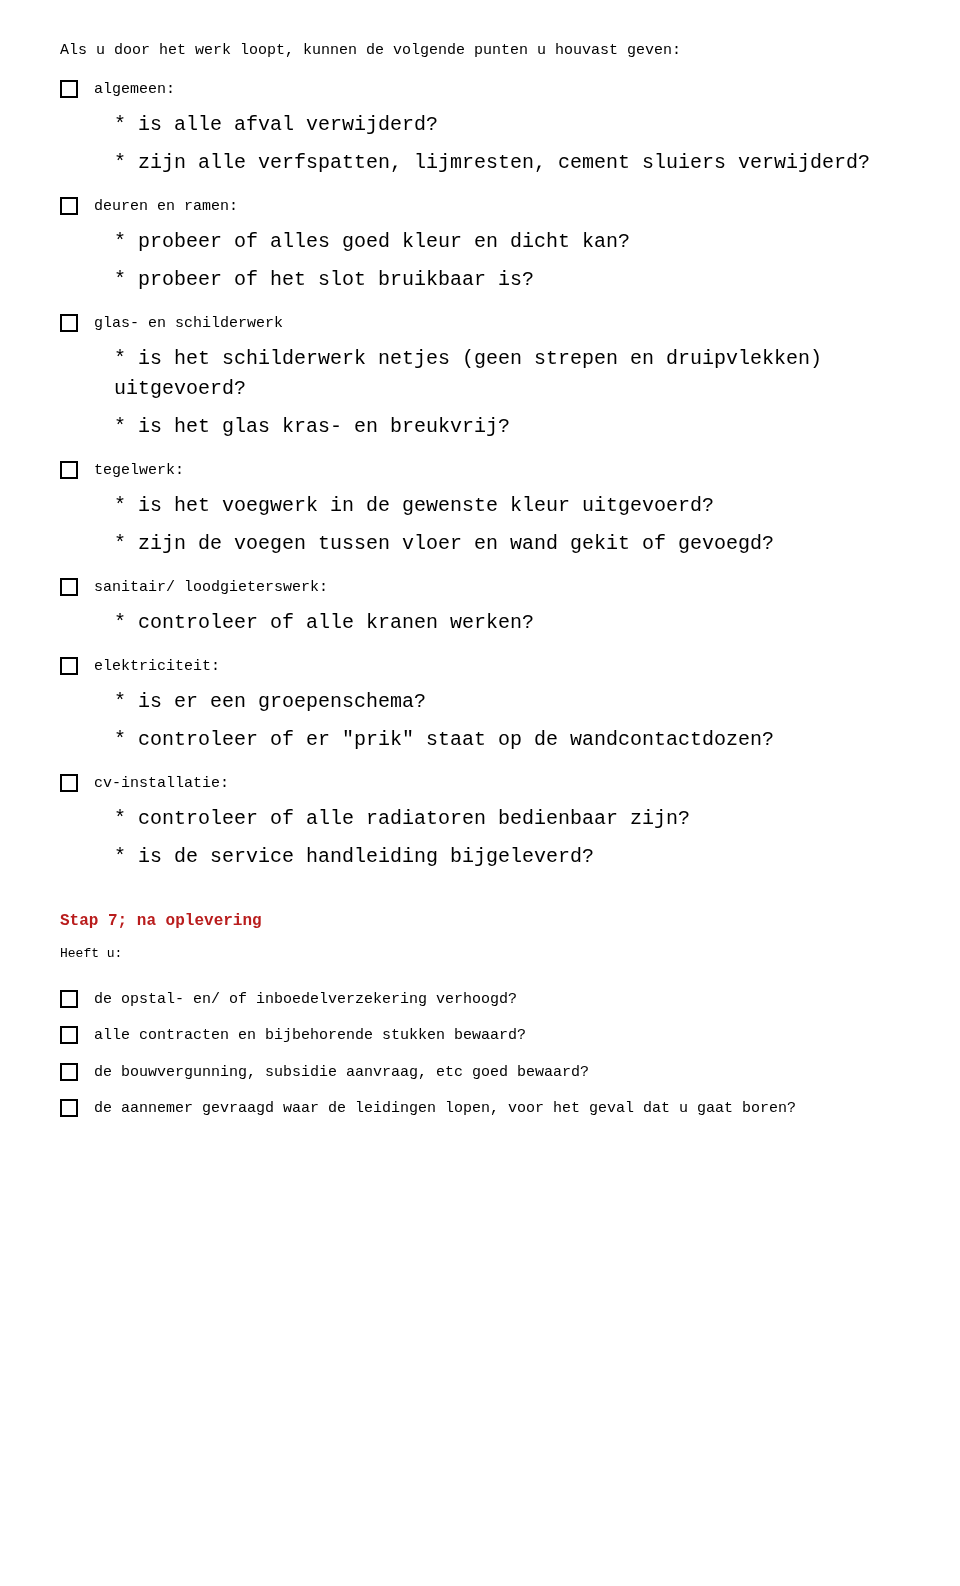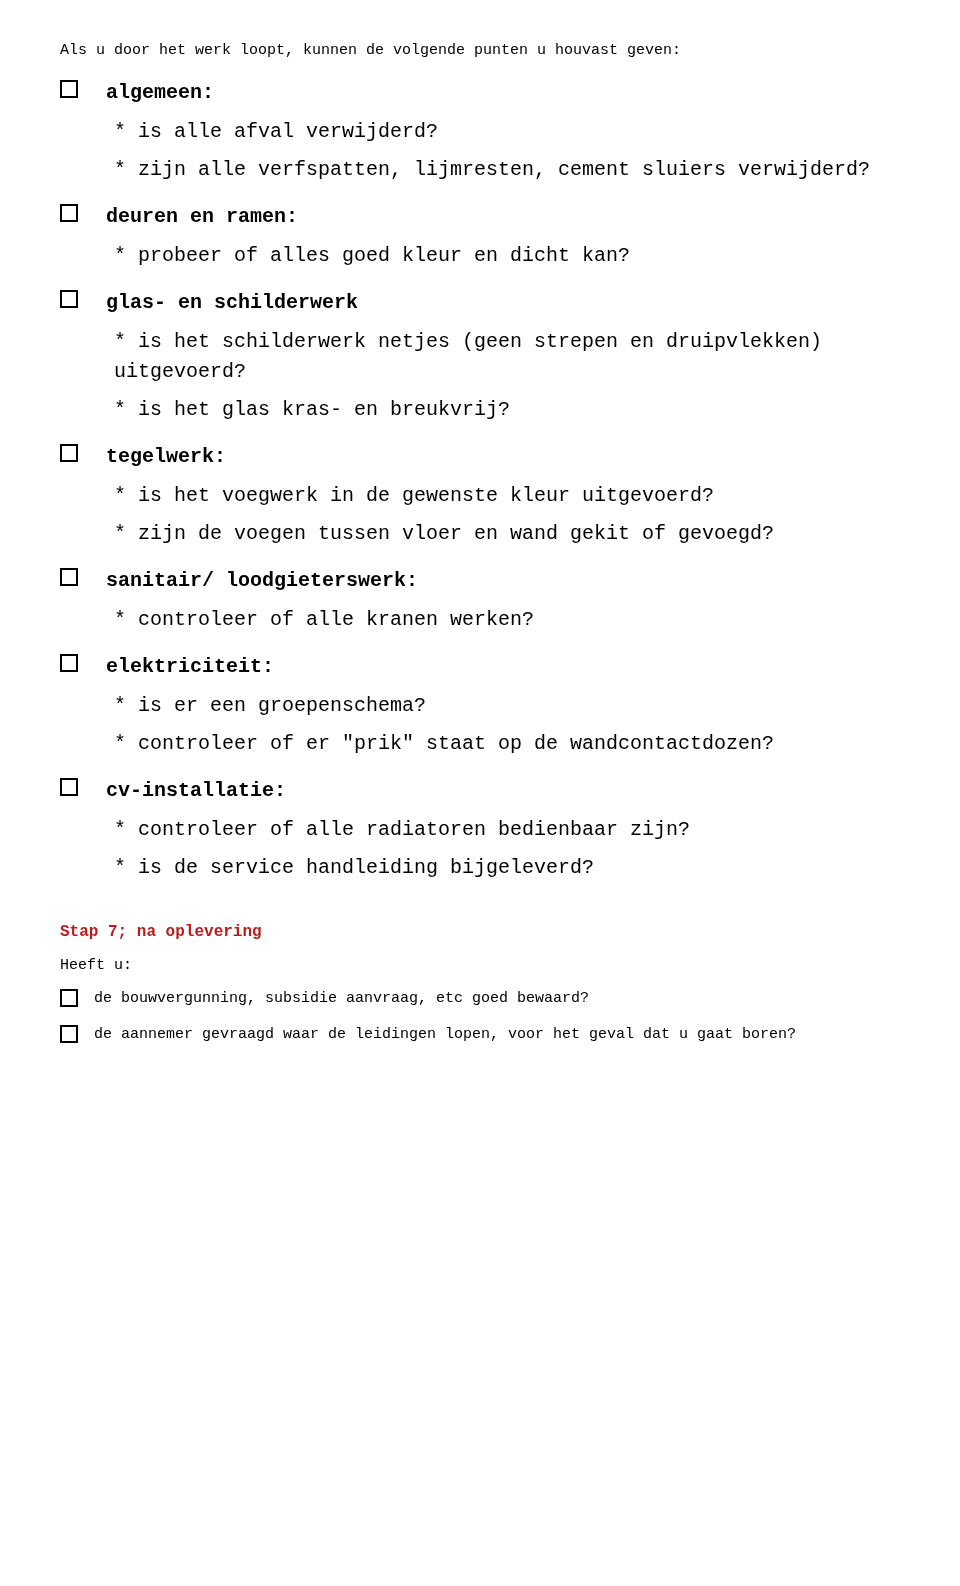--- a/index.html
+++ b/index.html
@@ -43,44 +43,43 @@
       height: 18px;
       border: 2px solid #000;
       display: inline-block;
       flex-shrink: 0;
       margin-right: 16px;
       margin-top: 1px;
       background: #fff;
     }
 
     .checkbox-label {
-      font-weight: bold;
-      font-size: 20px;
+      font-weight: normal;
+      font-size: 15px;
       line-height: 1.4;
-      margin-left: 12px;
     }
 
     .bullet-item {
       margin-left: 54px;
       margin-bottom: 8px;
       line-height: 1.5;
       font-size: 20px;
     }
 
     .stap-header {
       color: #b91c1c;
       font-weight: bold;
       font-size: 16px;
       margin-top: 40px;
       margin-bottom: 16px;
     }
 
     .heeft-u-label {
-      font-size: 15px;
-      margin-bottom: 14px;
+      font-size: 13px;
+      margin-bottom: 28px;
       font-weight: normal;
     }
 
     .checkbox-item-group {
       margin-bottom: 14px;
     }
 
     .checkbox-text {
       flex: 1;
       line-height: 1.5;
@@ -103,20 +102,21 @@
       <div class="bullet-item">* is alle afval verwijderd?</div>
       <div class="bullet-item">* zijn alle verfspatten, lijmresten, cement sluiers verwijderd?</div>
     </div>
 
     <div class="item-block">
       <div class="checkbox-row">
         <span class="checkbox"></span>
         <span class="checkbox-label">deuren en ramen:</span>
       </div>
       <div class="bullet-item">* probeer of alles goed kleur en dicht kan?</div>
+      <div class="bullet-item">* probeer of het slot bruikbaar is?</div>
     </div>
 
     <div class="item-block">
       <div class="checkbox-row">
         <span class="checkbox"></span>
         <span class="checkbox-label">glas- en schilderwerk</span>
       </div>
       <div class="bullet-item">* is het schilderwerk netjes (geen strepen en druipvlekken) uitgevoerd?</div>
       <div class="bullet-item">* is het glas kras- en breukvrij?</div>
     </div>
@@ -155,21 +155,33 @@
       <div class="bullet-item">* controleer of alle radiatoren bedienbaar zijn?</div>
       <div class="bullet-item">* is de service handleiding bijgeleverd?</div>
     </div>
 
   </div>
 
   <div>
     <div class="stap-header">Stap 7; na oplevering</div>
     <div class="heeft-u-label">Heeft u:</div>
 
+    <div class="checkbox-item-group">
+      <div class="checkbox-row">
+        <span class="checkbox"></span>
+        <span class="checkbox-text">de opstal- en/ of inboedelverzekering verhoogd?</span>
+      </div>
+    </div>
 
+    <div class="checkbox-item-group">
+      <div class="checkbox-row">
+        <span class="checkbox"></span>
+        <span class="checkbox-text">alle contracten en bijbehorende stukken bewaard?</span>
+      </div>
+    </div>
 
     <div class="checkbox-item-group">
       <div class="checkbox-row">
         <span class="checkbox"></span>
         <span class="checkbox-text">de bouwvergunning, subsidie aanvraag, etc goed bewaard?</span>
       </div>
     </div>
 
     <div class="checkbox-item-group">
       <div class="checkbox-row">

